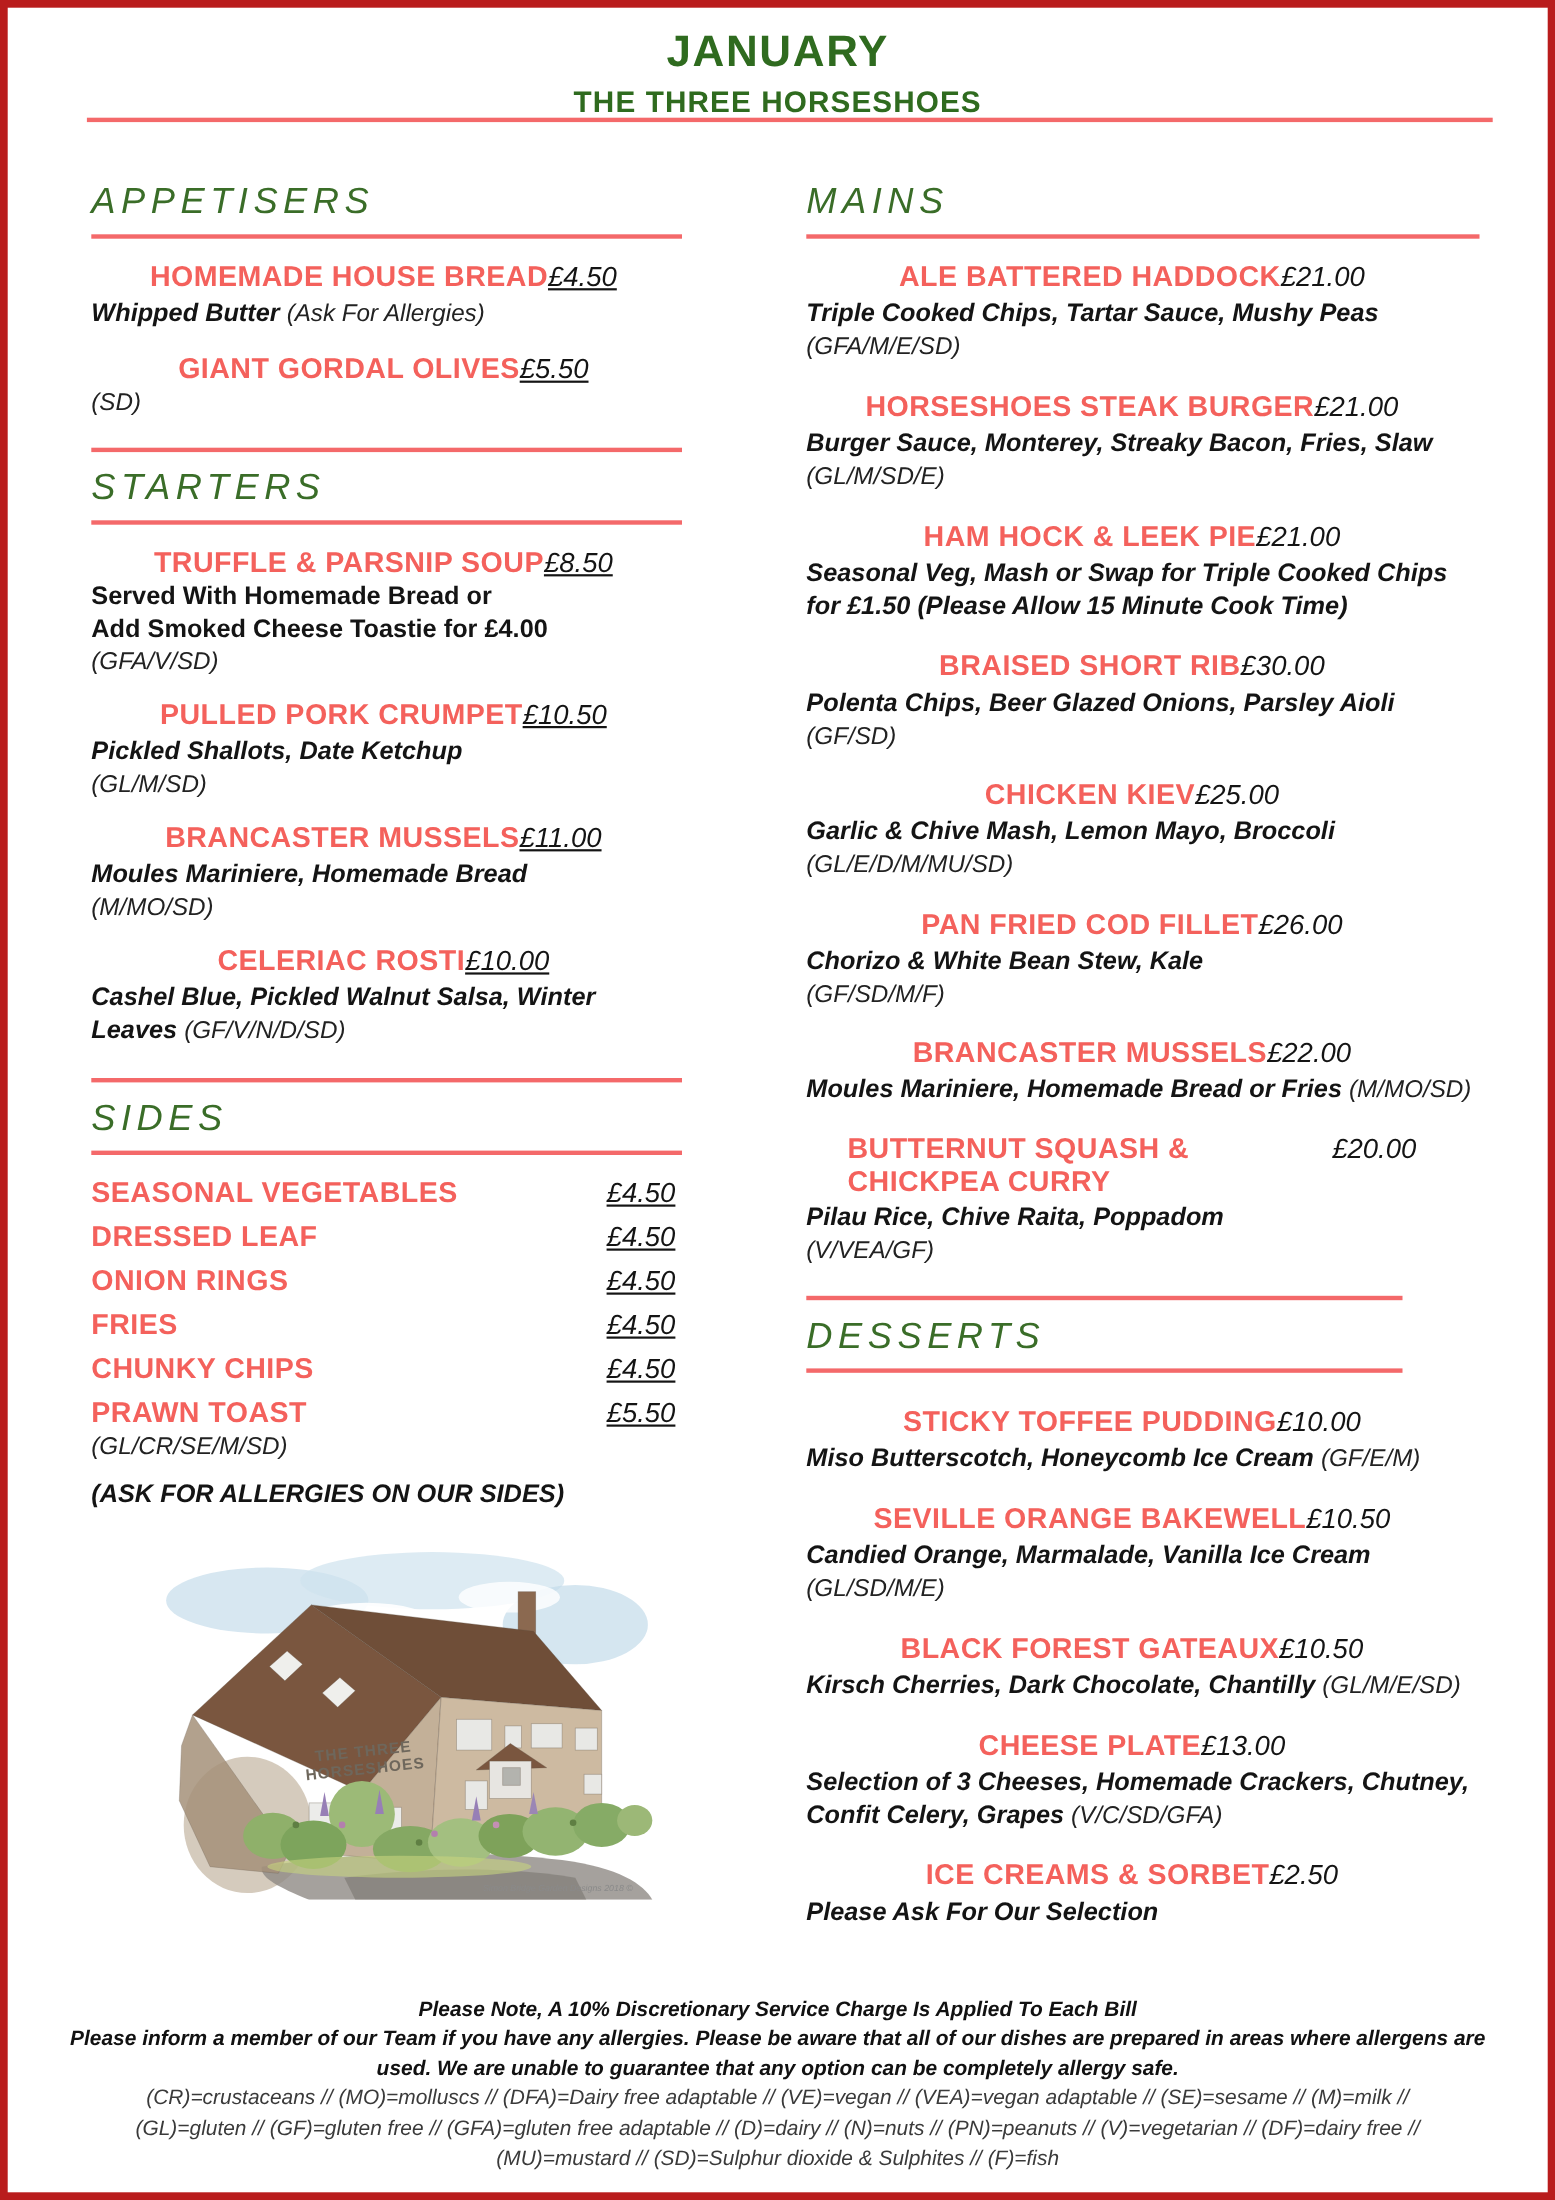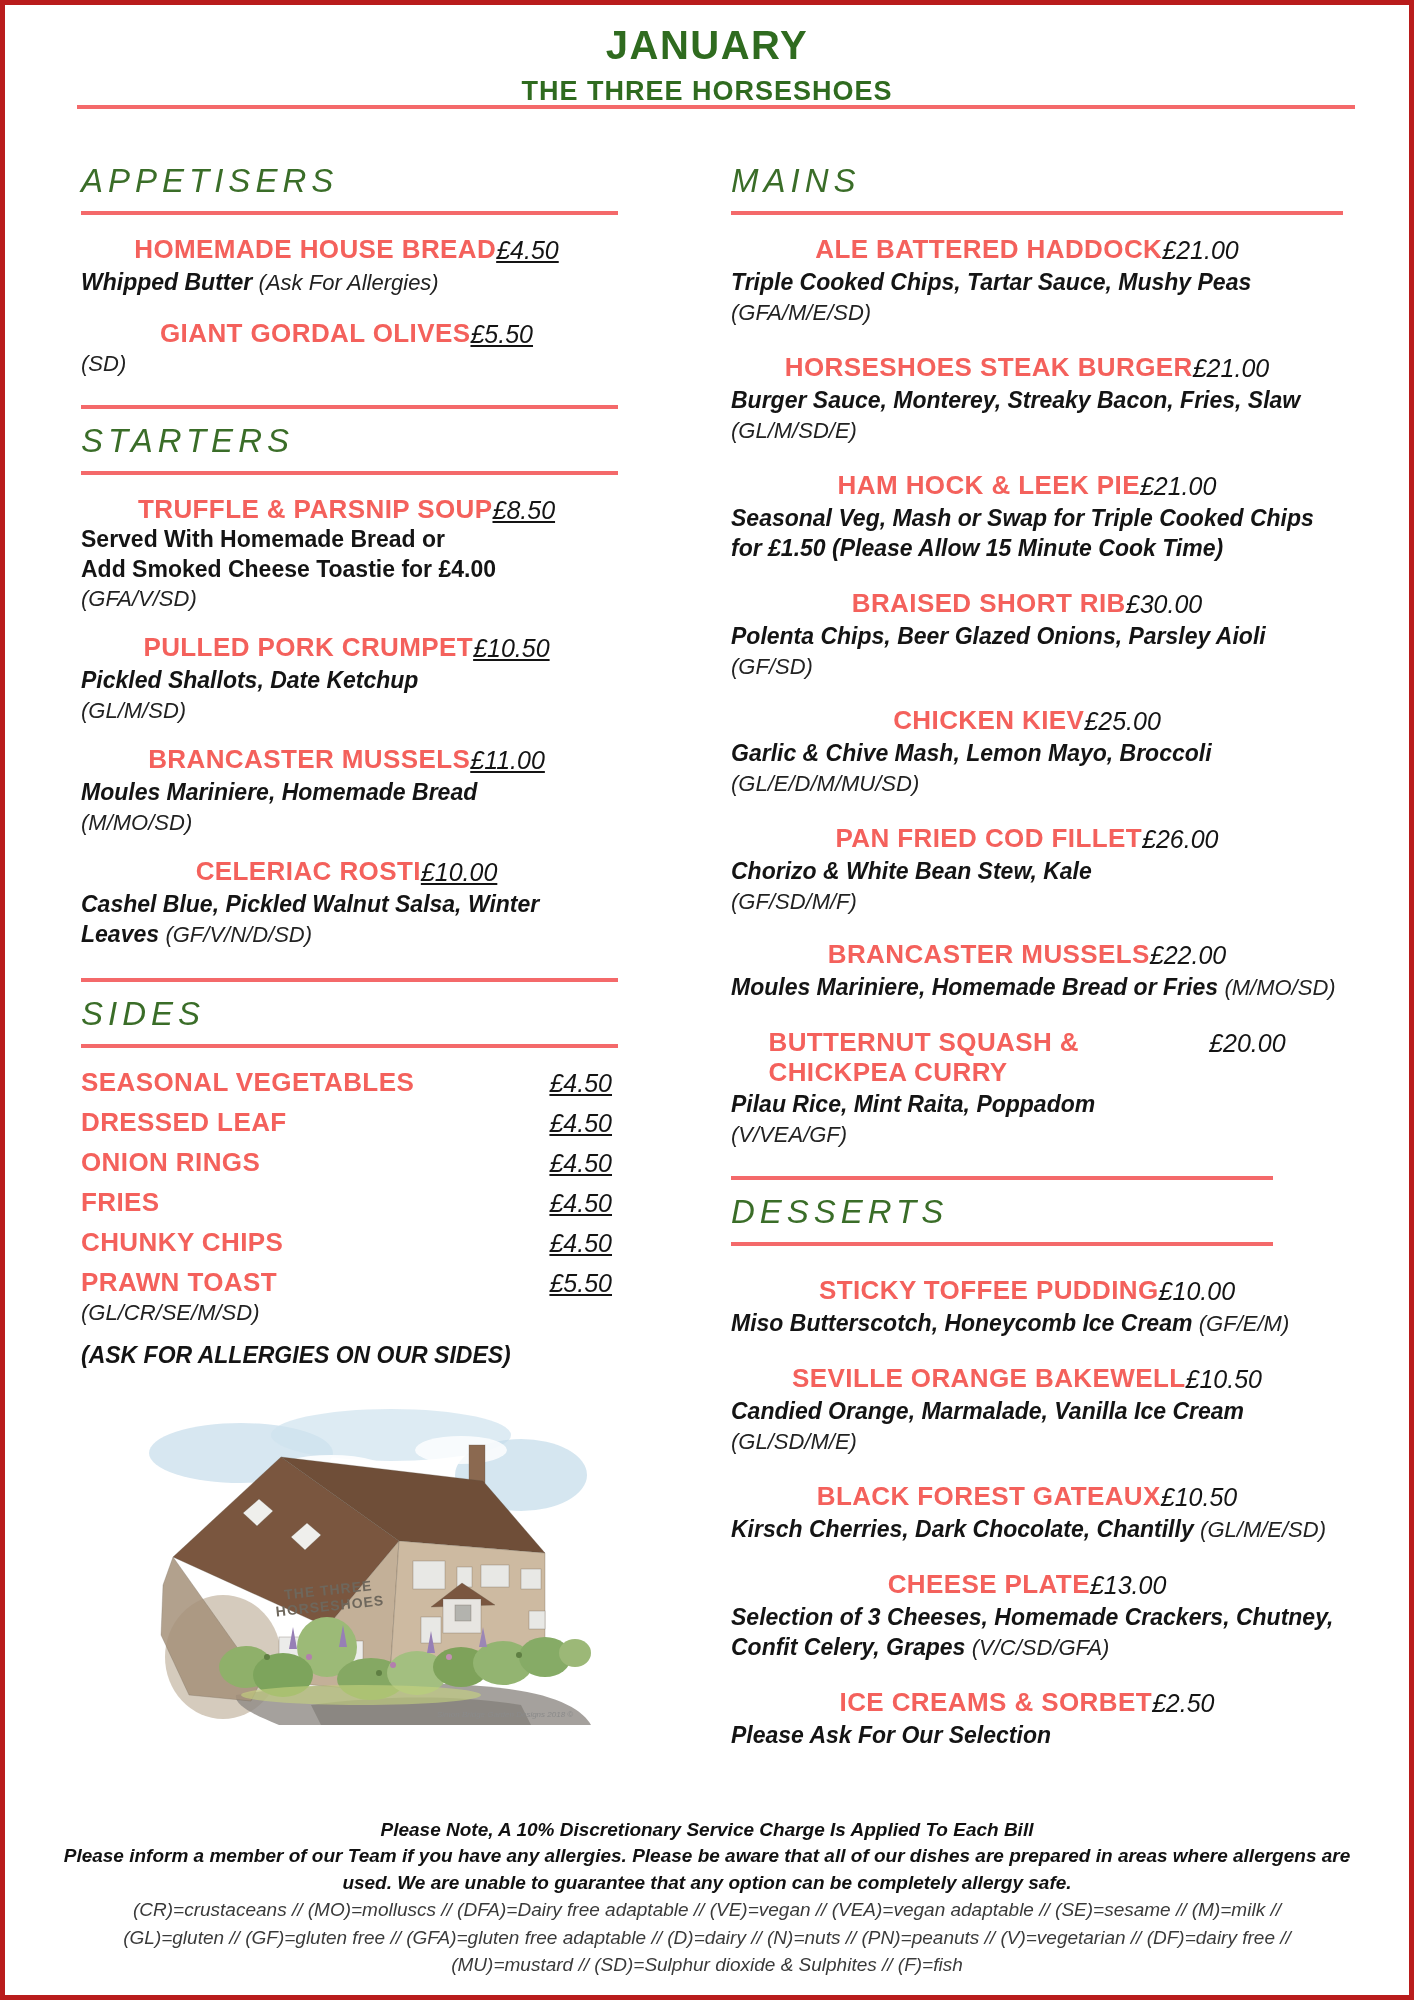--- a/index.html
+++ b/index.html
@@ -1,19 +1,19 @@
 <!DOCTYPE html>
 <html><head>
 <meta charset="utf-8">
 <style>
   * { margin:0; padding:0; box-sizing:border-box; }
   html,body { background:#ffffff; }
   body { width:1414px; height:2000px; font-family:"Liberation Sans", sans-serif; color:#141414; }
   .page { position:relative; width:1414px; height:2000px; background:#ffffff;
-          border:5px solid #b91c1c; overflow:hidden; }
+          border:7px solid #b91c1c; overflow:hidden; }
 
   
   .hdr { text-align:center; padding-top:18px; }
   .hdr-month { font-size:40px; font-weight:800; letter-spacing:1.5px; color:#2f6b1f; }
   .hdr-venue { font-size:27px; font-weight:800; letter-spacing:1px; color:#2f6b1f; margin-top:8px; }
   .top-rule { position:absolute; left:72px; top:100px; width:1278px; height:4px; background:#f4696a; }
 
   
   .col { position:absolute; top:158px; }
   .col-left  { left:76px;  width:537px; }
@@ -292,21 +292,21 @@
         <span class="item-price">£22.00</span>
       </div>
       <div class="item-desc"><span>Moules Mariniere, Homemade Bread or Fries</span> <span class="allerg">(M/MO/SD)</span></div>
     </div>
 
     <div class="menu-item">
       <div class="item-head">
         <span class="item-name">BUTTERNUT SQUASH &amp; CHICKPEA CURRY</span>
         <span class="item-price">£20.00</span>
       </div>
-      <div class="item-desc">Pilau Rice, Mint Raita, Poppadom</div>
+      <div class="item-desc">Pilau Rice, Chive Raita, Poppadom</div>
       <div class="allerg allerg-block">(V/VEA/GF)</div>
     </div>
 
     <div class="rule rule-above rule-dessert"></div>
     <div class="section-title">DESSERTS</div>
     <div class="rule rule-under rule-dessert" style="margin-bottom:30px;"></div>
 
     <div class="menu-item">
       <div class="item-head">
         <span class="item-name">STICKY TOFFEE PUDDING</span>

